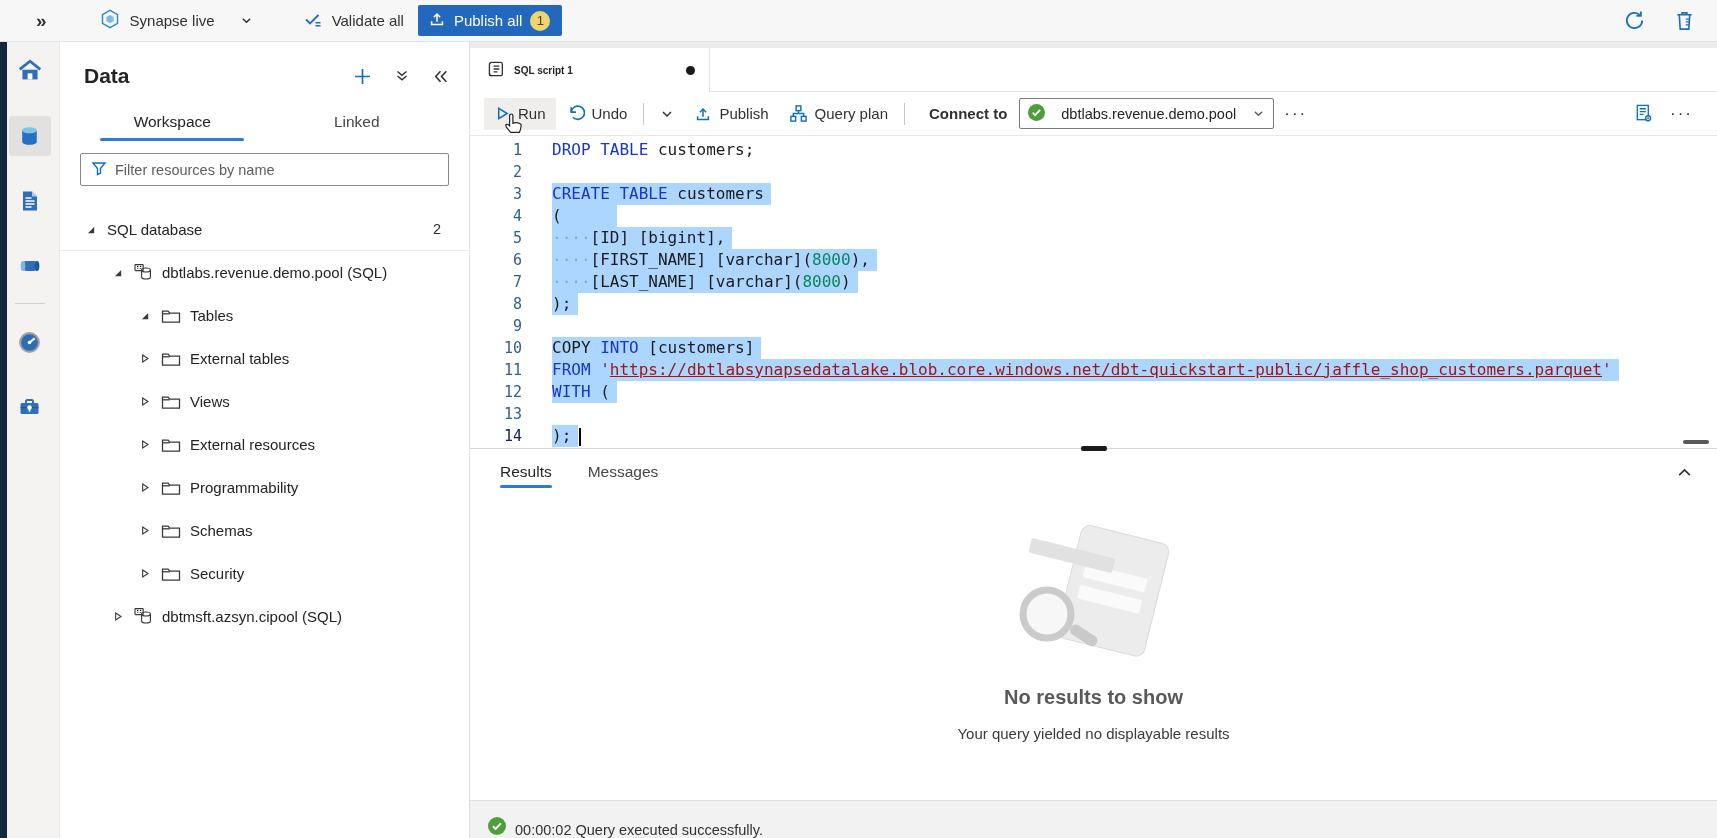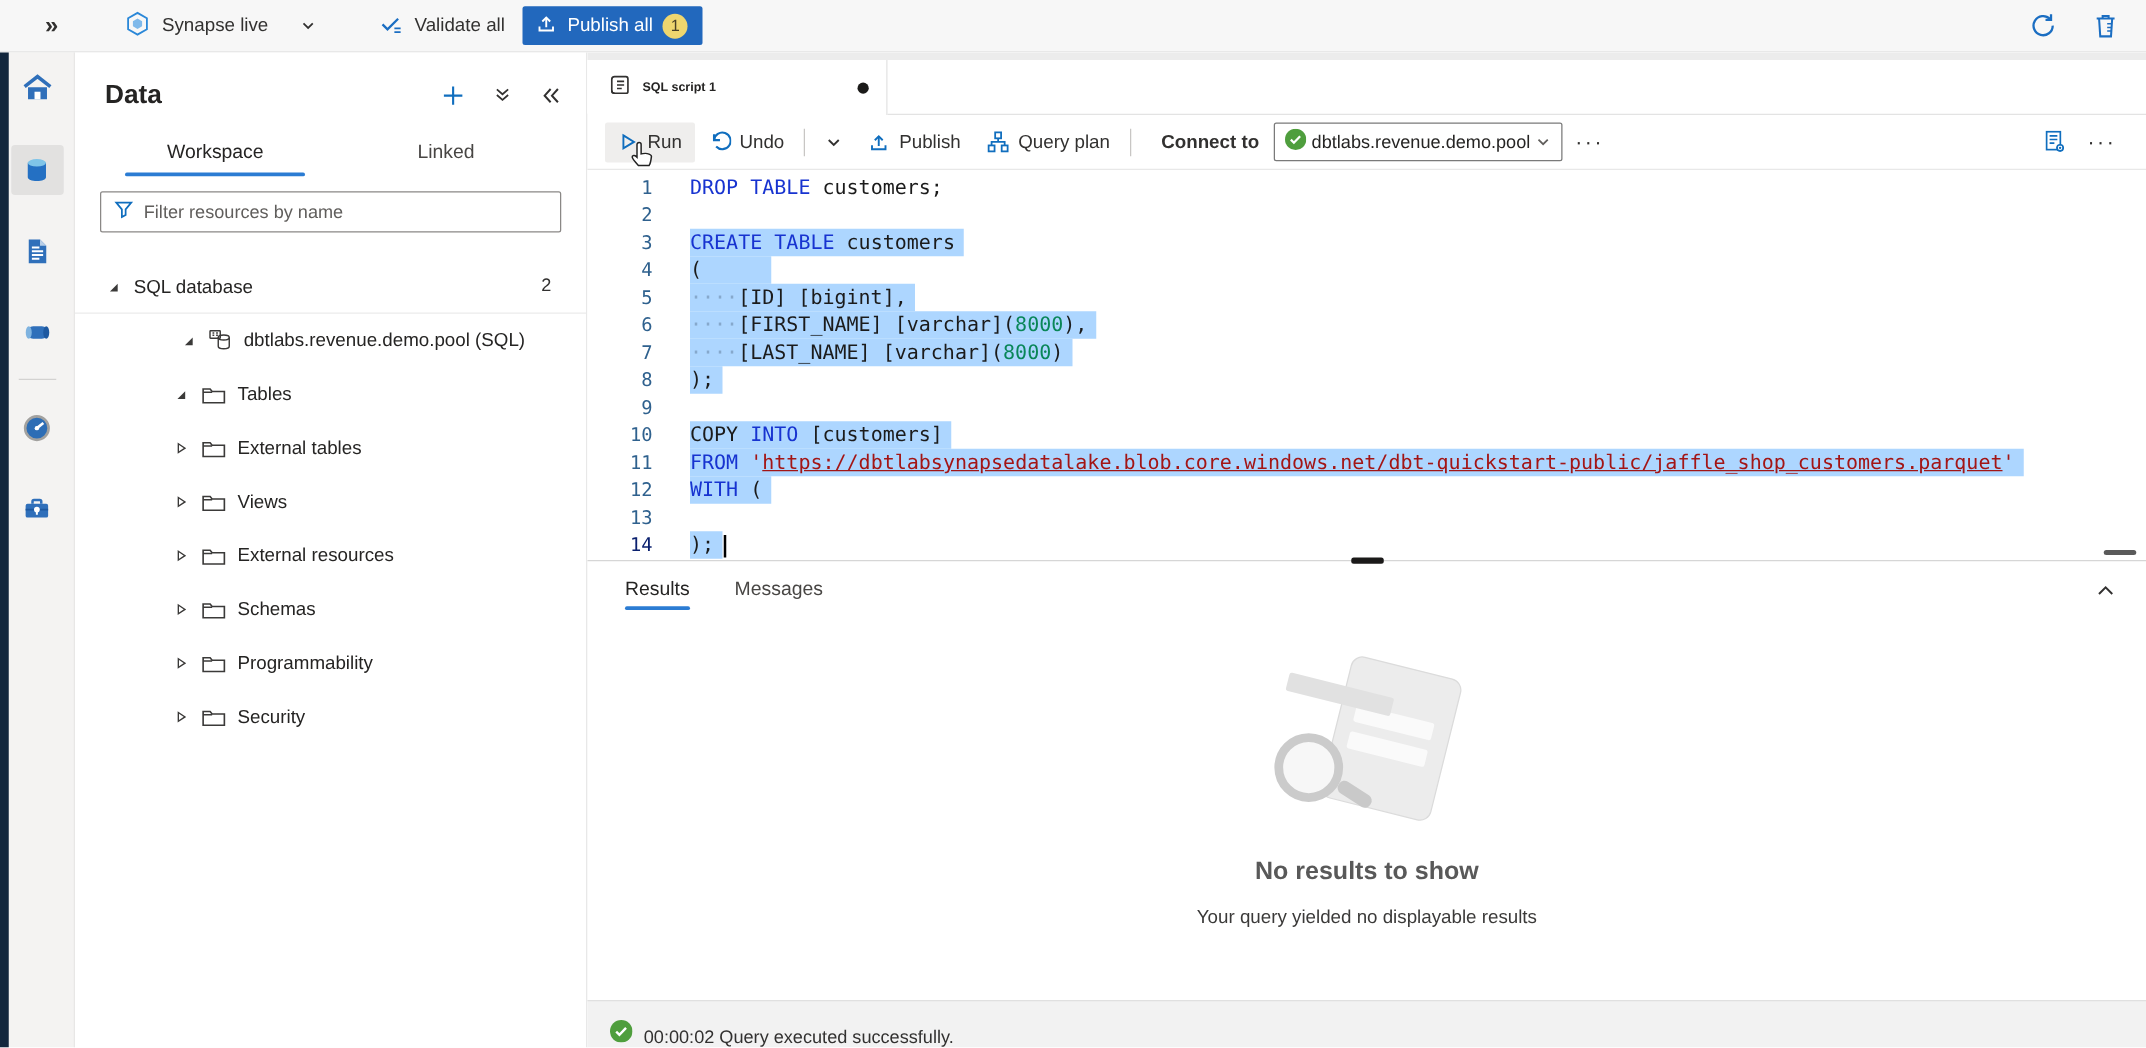--- a/index.html
+++ b/index.html
@@ -66,21 +66,21 @@
   .dirty-dot { width:9px; height:9px; border-radius:50%; background:#1b1a19; }
 
   .toolbar { height:44px; display:flex; align-items:center; padding-left:14px; border-bottom:1px solid #e8e8e8;
              flex:0 0 44px; font-size:15px; }
   .tb-btn { display:flex; align-items:center; gap:7px; padding:0 10px; height:32px; background:none; border:none;
             font-size:15px; font-family:inherit; color:#323130; cursor:pointer; border-radius:2px; }
   .tb-btn.hovered { background:#efeeed; }
   .tb-sep { width:1px; height:22px; background:#c8c6c4; margin:0 6px; }
   .tb-label { font-weight:700; margin:0 12px 0 18px; }
   .pool-dd { height:31px; border:1px solid #7a7a7a; border-radius:2px; display:flex; align-items:center;
-             gap:4px; padding:0 8px; cursor:pointer; background:#fff; }
+             gap:16px; padding:0 8px; cursor:pointer; background:#fff; }
   .pool-name { font-size:14.5px; color:#252423; }
   .tb-more { font-size:17px; letter-spacing:2px; color:#323130; background:none; border:none; cursor:pointer;
              padding:0 10px; }
   .tb-right { margin-left:auto; display:flex; align-items:center; gap:6px; margin-right:14px; }
 
   
   .editor { height:312px; flex:0 0 312px; position:relative; overflow:hidden; padding-top:3px; background:#fff; }
   .code-line { display:flex; height:22px; line-height:22px;
                font-family:"DejaVu Sans Mono", monospace; font-size:16px; white-space:pre; }
   .ln { width:52px; text-align:right; color:#2f618e; font-size:15px; flex:0 0 52px; cursor:pointer; }
@@ -271,21 +271,21 @@
       <div class="tree">
           <div class="tree-row hasdiv" style="padding-left: 24px;">
             <span class="t-arrow">
               <svg width="11" height="11" viewBox="0 0 12 12">
                 <path d="M10 3.2V10H3.2z" fill="#3b3a39"></path>
               </svg>
             </span>
             <span class="t-label">SQL database</span>
             <span class="t-count">2</span>
           </div>
-          <div class="tree-row" style="padding-left: 51px; justify-content: center;">
+          <div class="tree-row" style="padding-left: 51px;">
             <span class="t-arrow">
               <svg width="11" height="11" viewBox="0 0 12 12">
                 <path d="M10 3.2V10H3.2z" fill="#3b3a39"></path>
               </svg>
             </span>
             <span class="t-icon">
               <svg width="19" height="19" viewBox="0 0 19 19" fill="none" stroke="#3b3a39" stroke-width="1.15">
                 <rect x="1" y="1.6" width="8.2" height="6" rx="0.5"></rect>
                 <path d="M3 3.4h1.4M3 5.2h1.4M5.9 3.4h1.4M5.9 5.2h1.4"></path>
                 <ellipse cx="12" cy="7" rx="4.4" ry="2"></ellipse>
@@ -355,49 +355,65 @@
               <svg width="11" height="11" viewBox="0 0 12 12" fill="none" stroke="#3b3a39" stroke-width="1.2">
                 <path d="M4 2.2L9.8 6 4 9.8z"></path>
               </svg>
             </span>
             <span class="t-icon">
               <svg width="20" height="16" viewBox="0 0 20 16" fill="none" stroke="#3b3a39" stroke-width="1.3">
                 <path d="M1.5 14.2V3.2h5.6l1.6 2h9.8v9z"></path>
                 <path d="M1.5 5.8h7.2"></path>
               </svg>
             </span>
+            <span class="t-label">Programmability</span>
+          </div>
+          <div class="tree-row" style="padding-left: 78px;">
+            <span class="t-arrow">
+              <svg width="11" height="11" viewBox="0 0 12 12" fill="none" stroke="#3b3a39" stroke-width="1.2">
+                <path d="M4 2.2L9.8 6 4 9.8z"></path>
+              </svg>
+            </span>
+            <span class="t-icon">
+              <svg width="20" height="16" viewBox="0 0 20 16" fill="none" stroke="#3b3a39" stroke-width="1.3">
+                <path d="M1.5 14.2V3.2h5.6l1.6 2h9.8v9z"></path>
+                <path d="M1.5 5.8h7.2"></path>
+              </svg>
+            </span>
             <span class="t-label">Schemas</span>
           </div>
           <div class="tree-row" style="padding-left: 78px;">
             <span class="t-arrow">
               <svg width="11" height="11" viewBox="0 0 12 12" fill="none" stroke="#3b3a39" stroke-width="1.2">
                 <path d="M4 2.2L9.8 6 4 9.8z"></path>
               </svg>
             </span>
             <span class="t-icon">
               <svg width="20" height="16" viewBox="0 0 20 16" fill="none" stroke="#3b3a39" stroke-width="1.3">
                 <path d="M1.5 14.2V3.2h5.6l1.6 2h9.8v9z"></path>
                 <path d="M1.5 5.8h7.2"></path>
               </svg>
             </span>
-            <span class="t-label">Programmability</span>
-          </div>
-          <div class="tree-row" style="padding-left: 78px;">
-            <span class="t-arrow">
-              <svg width="11" height="11" viewBox="0 0 12 12" fill="none" stroke="#3b3a39" stroke-width="1.2">
-                <path d="M4 2.2L9.8 6 4 9.8z"></path>
-              </svg>
-            </span>
-            <span class="t-icon">
-              <svg width="20" height="16" viewBox="0 0 20 16" fill="none" stroke="#3b3a39" stroke-width="1.3">
-                <path d="M1.5 14.2V3.2h5.6l1.6 2h9.8v9z"></path>
-                <path d="M1.5 5.8h7.2"></path>
-              </svg>
-            </span>
             <span class="t-label">Security</span>
+          </div>
+          <div class="tree-row" style="padding-left: 51px;">
+            <span class="t-arrow">
+              <svg width="11" height="11" viewBox="0 0 12 12" fill="none" stroke="#3b3a39" stroke-width="1.2">
+                <path d="M4 2.2L9.8 6 4 9.8z"></path>
+              </svg>
+            </span>
+            <span class="t-icon">
+              <svg width="19" height="19" viewBox="0 0 19 19" fill="none" stroke="#3b3a39" stroke-width="1.15">
+                <rect x="1" y="1.6" width="8.2" height="6" rx="0.5"></rect>
+                <path d="M3 3.4h1.4M3 5.2h1.4M5.9 3.4h1.4M5.9 5.2h1.4"></path>
+                <ellipse cx="12" cy="7" rx="4.4" ry="2"></ellipse>
+                <path d="M7.6 7v7c0 1.1 2 2 4.4 2s4.4-.9 4.4-2V7"></path>
+              </svg>
+            </span>
+            <span class="t-label">dbtmsft.azsyn.cipool (SQL)</span>
           </div>
         </div>
     </div>
 
     <div class="main">
 
       <div class="tabstrip">
         <div class="doc-tab">
           <span>
             <svg width="19" height="19" viewBox="0 0 20 20" fill="none" stroke="#323130" stroke-width="1.4">

